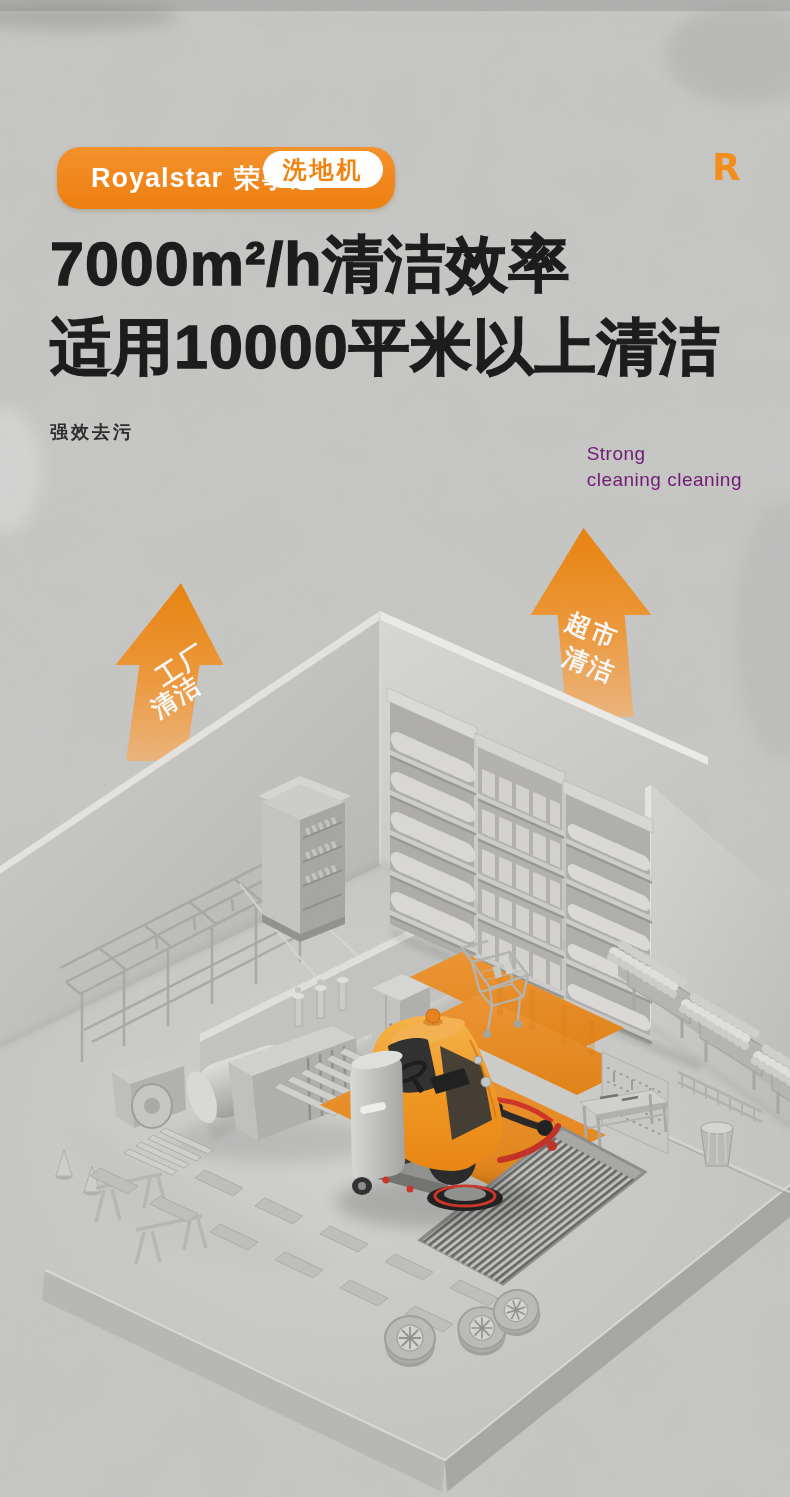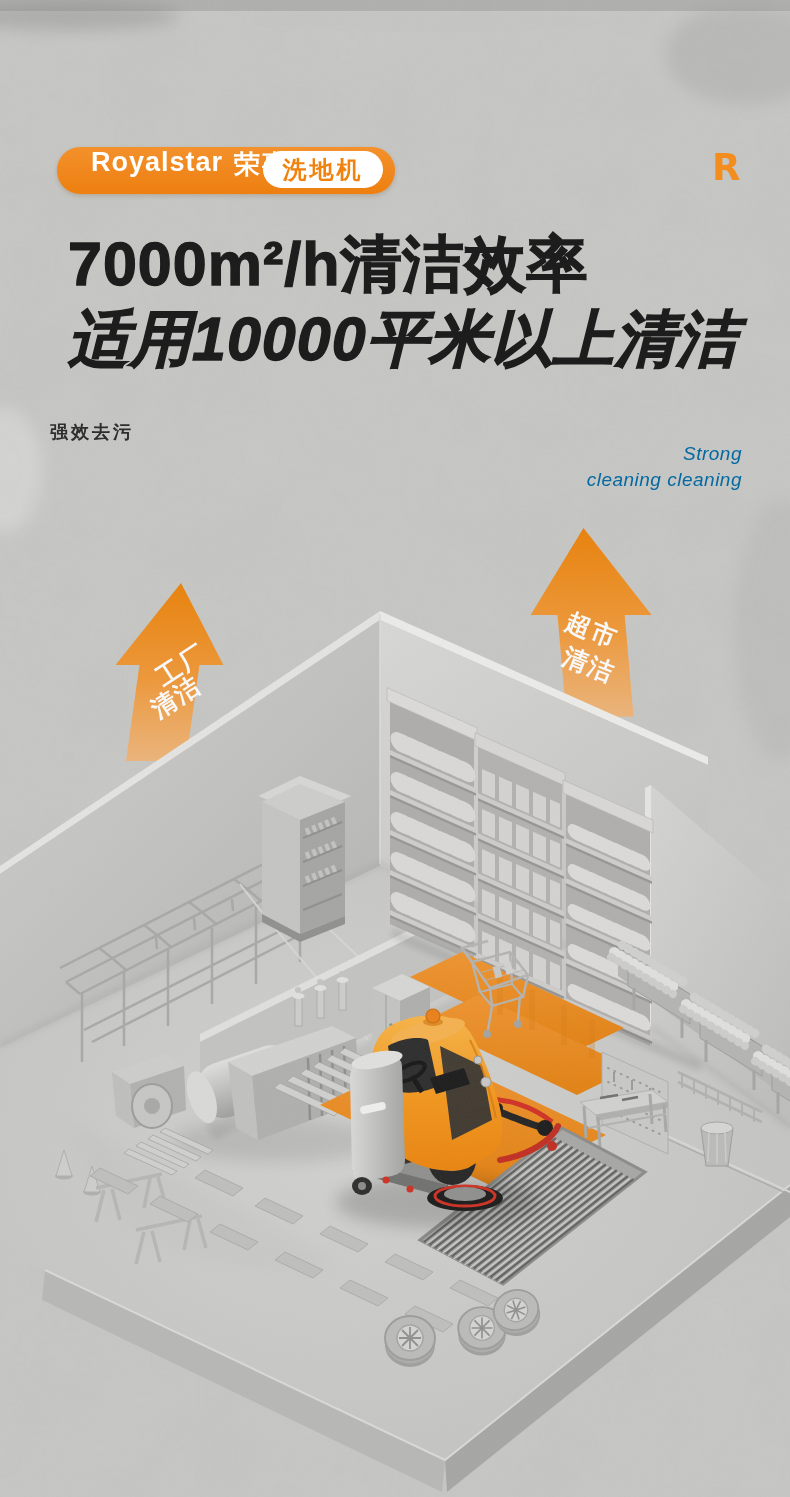--- a/index.html
+++ b/index.html
@@ -1,36 +1,36 @@
 <!DOCTYPE html>
 <html><head>
 <meta charset="utf-8">
 <style>
   html,body{margin:0;padding:0;background:#e8e8e6;}
   .poster{position:relative;width:790px;height:1497px;margin:0 auto;overflow:hidden;
           background:#cbcbc9;font-family:"Liberation Sans","DejaVu Sans",sans-serif;}
   .poster svg{position:absolute;left:0;top:0;display:block;}
   .abs{position:absolute;}
-  .badge{left:57px;top:147px;width:338px;height:47px;border-radius:23px;
+  .badge{left:57px;top:147px;width:338px;height:62px;border-radius:23px;
          background:linear-gradient(180deg,#F3912C,#EE7F10);
-         display:flex;padding-left:34px;gap:11px;box-sizing:border-box;
+         display:flex;align-items:center;padding-left:34px;gap:11px;box-sizing:border-box;
          box-shadow:0 2px 4px rgba(120,90,40,.25);}
   .badge-en{color:#fff;font-size:27px;font-weight:700;letter-spacing:1px;}
   .badge-cn{color:#fff;font-size:26px;font-weight:700;letter-spacing:2px;}
   .badge-tag{position:absolute;right:12px;top:4px;width:120px;height:37px;background:#fff;
              border-radius:19px;display:flex;align-items:center;justify-content:center;
              color:#F0820E;font-size:24px;font-weight:700;letter-spacing:3px;}
   .r-mark{left:712px;top:146px;font-size:37px;font-weight:800;color:#F28D1E;
           font-family:"DejaVu Sans",sans-serif;}
   .h1{left:50px;color:#1d1d1d;font-weight:800;font-size:61px;letter-spacing:1px;
-      -webkit-text-stroke:1.3px #1d1d1d;white-space:nowrap;margin-left:18px;}
+      -webkit-text-stroke:1.3px #1d1d1d;white-space:nowrap;}
   .h1.l1{top:224px;}
-  .h1.l2{top:299px;font-style:italic;}
+  .h1.l2{top:307px;}
   .sub-cn{left:50px;top:420px;font-size:18px;font-weight:700;color:#2e2e2e;letter-spacing:3px;}
-  .sub-en{right:48px;top:441px;text-align:right;font-size:19px;color:#0369a1;line-height:26px;letter-spacing:.5px;font-style:italic;}
+  .sub-en{right:48px;top:441px;text-align:left;font-size:19px;color:#701a75;line-height:26px;letter-spacing:.5px;}
 </style>
 </head>
 <body>
 
 <div class="poster">
 
 <svg width="790" height="1497" viewBox="0 0 790 1497">
   <defs>
     <linearGradient id="gArr" x1="0" y1="0" x2="0" y2="1">
       <stop offset="0" stop-color="#ED7F00"></stop>

